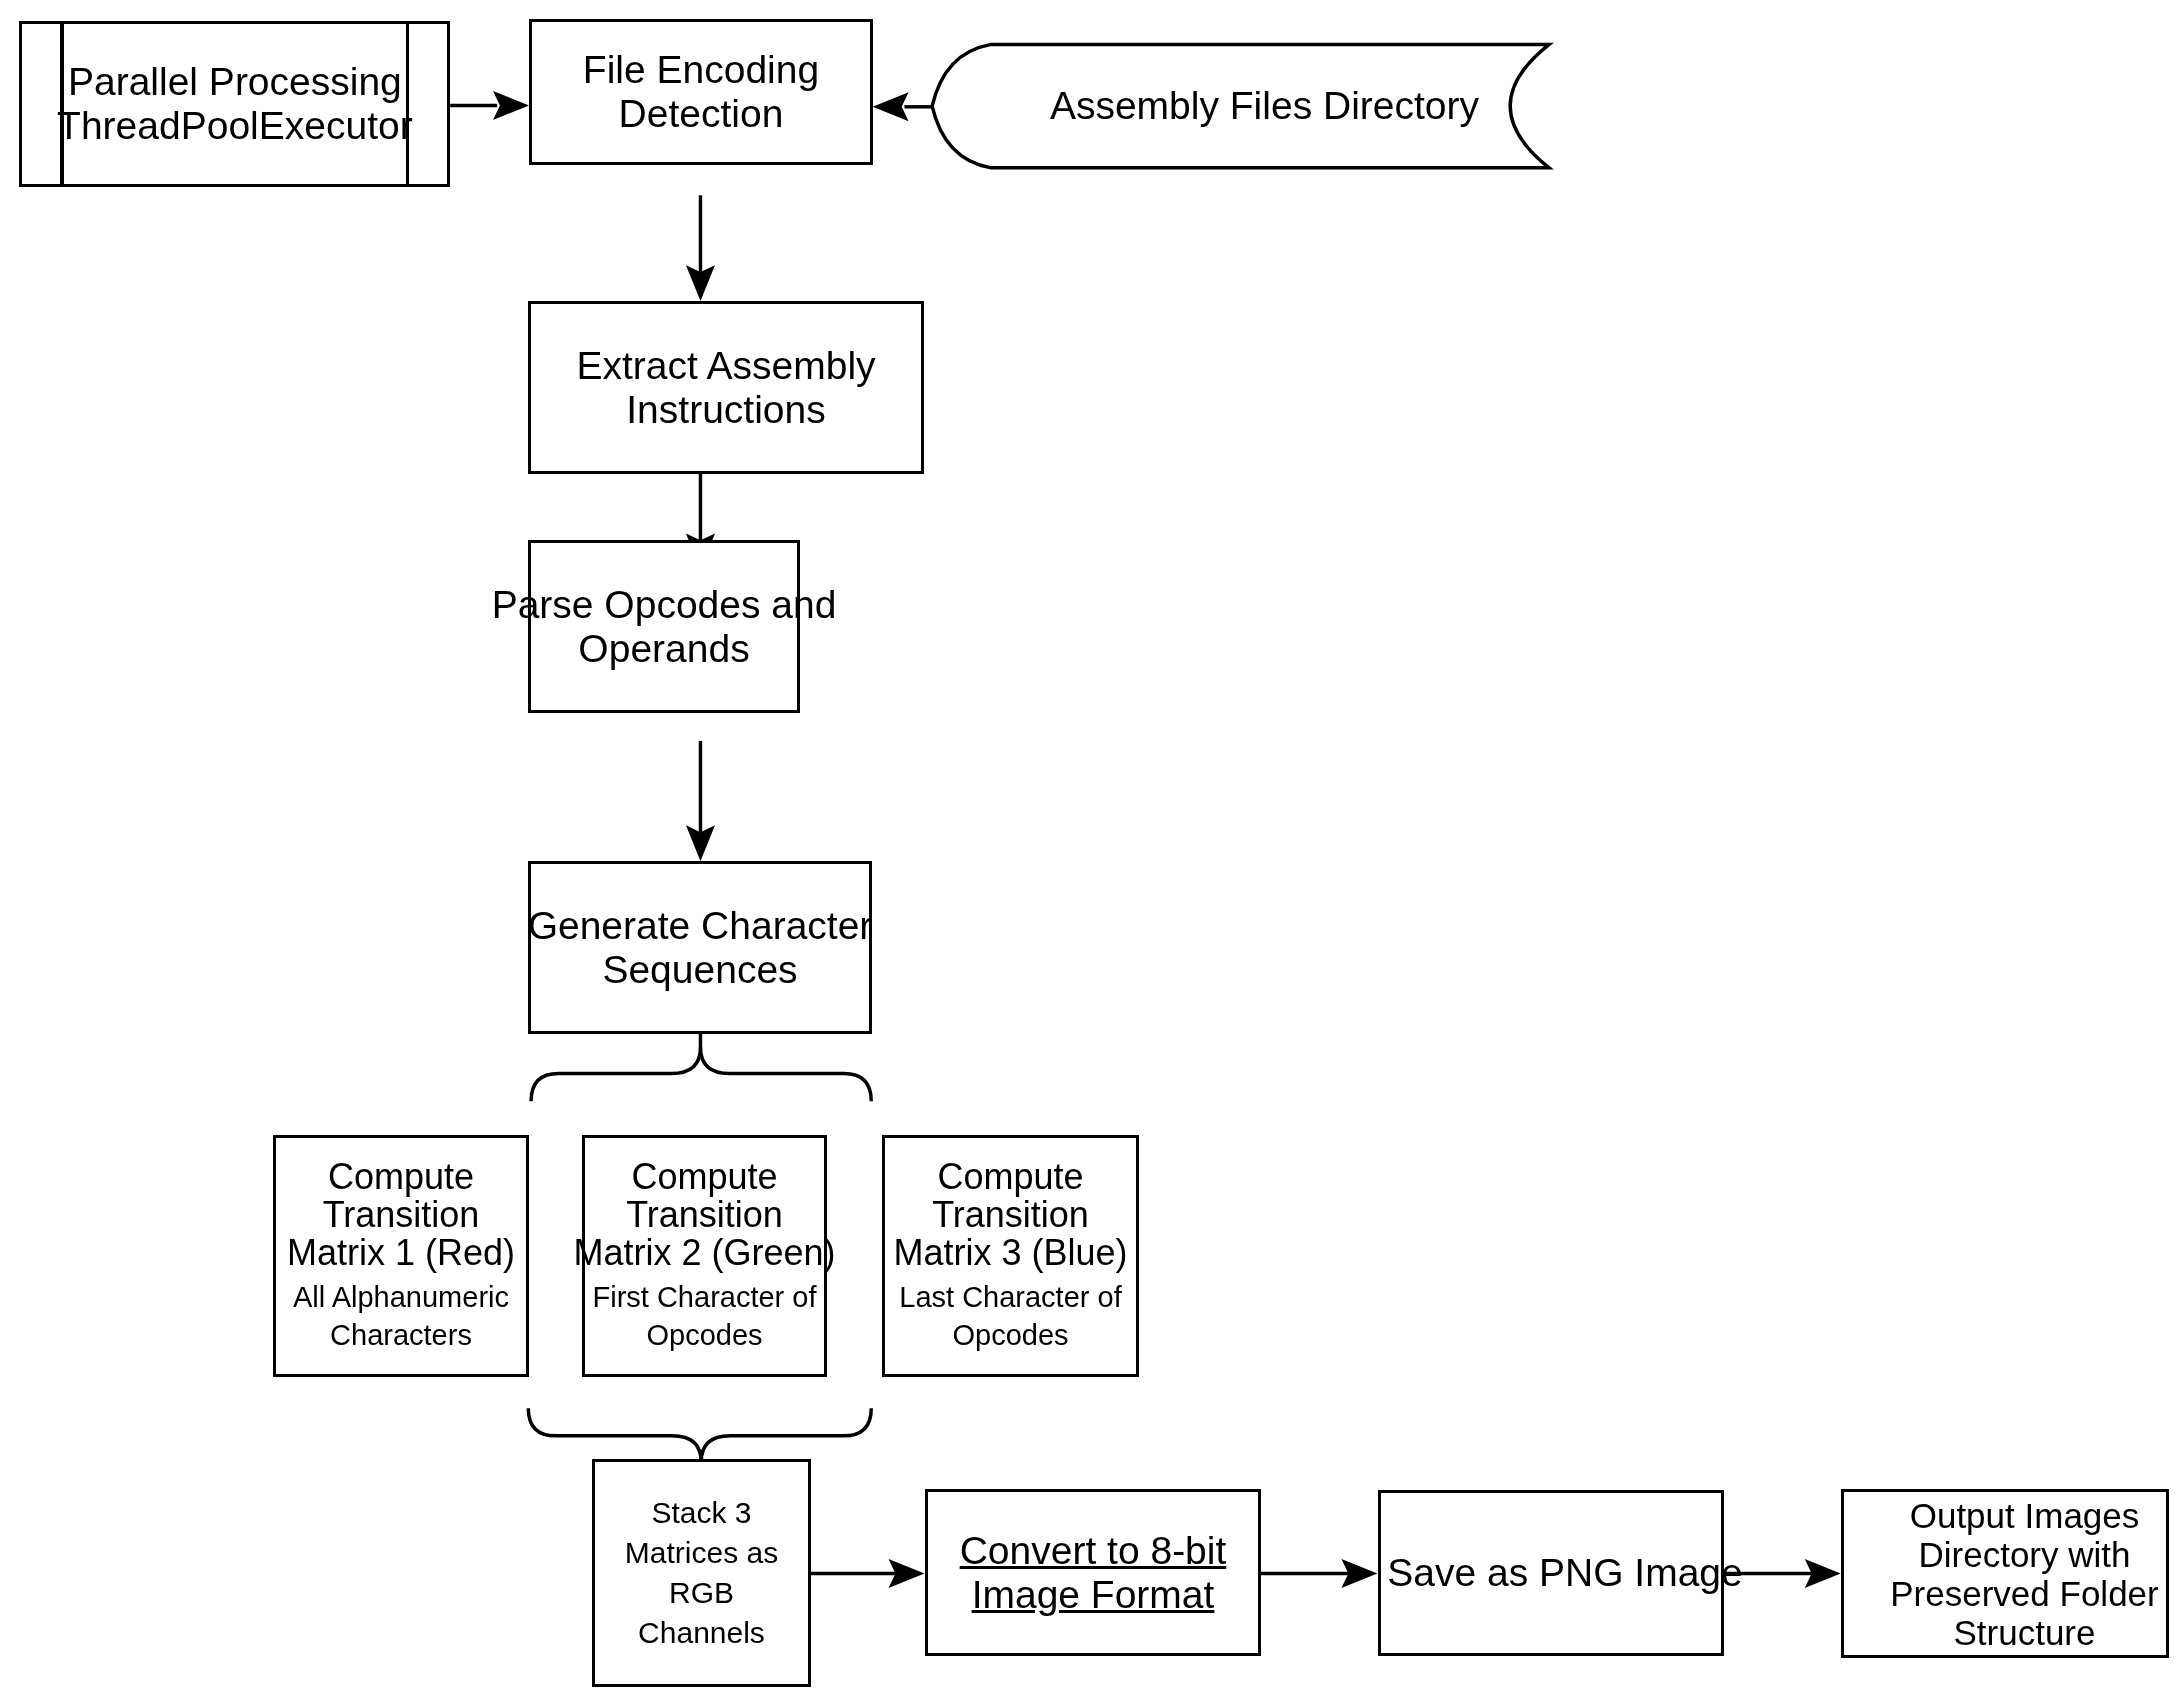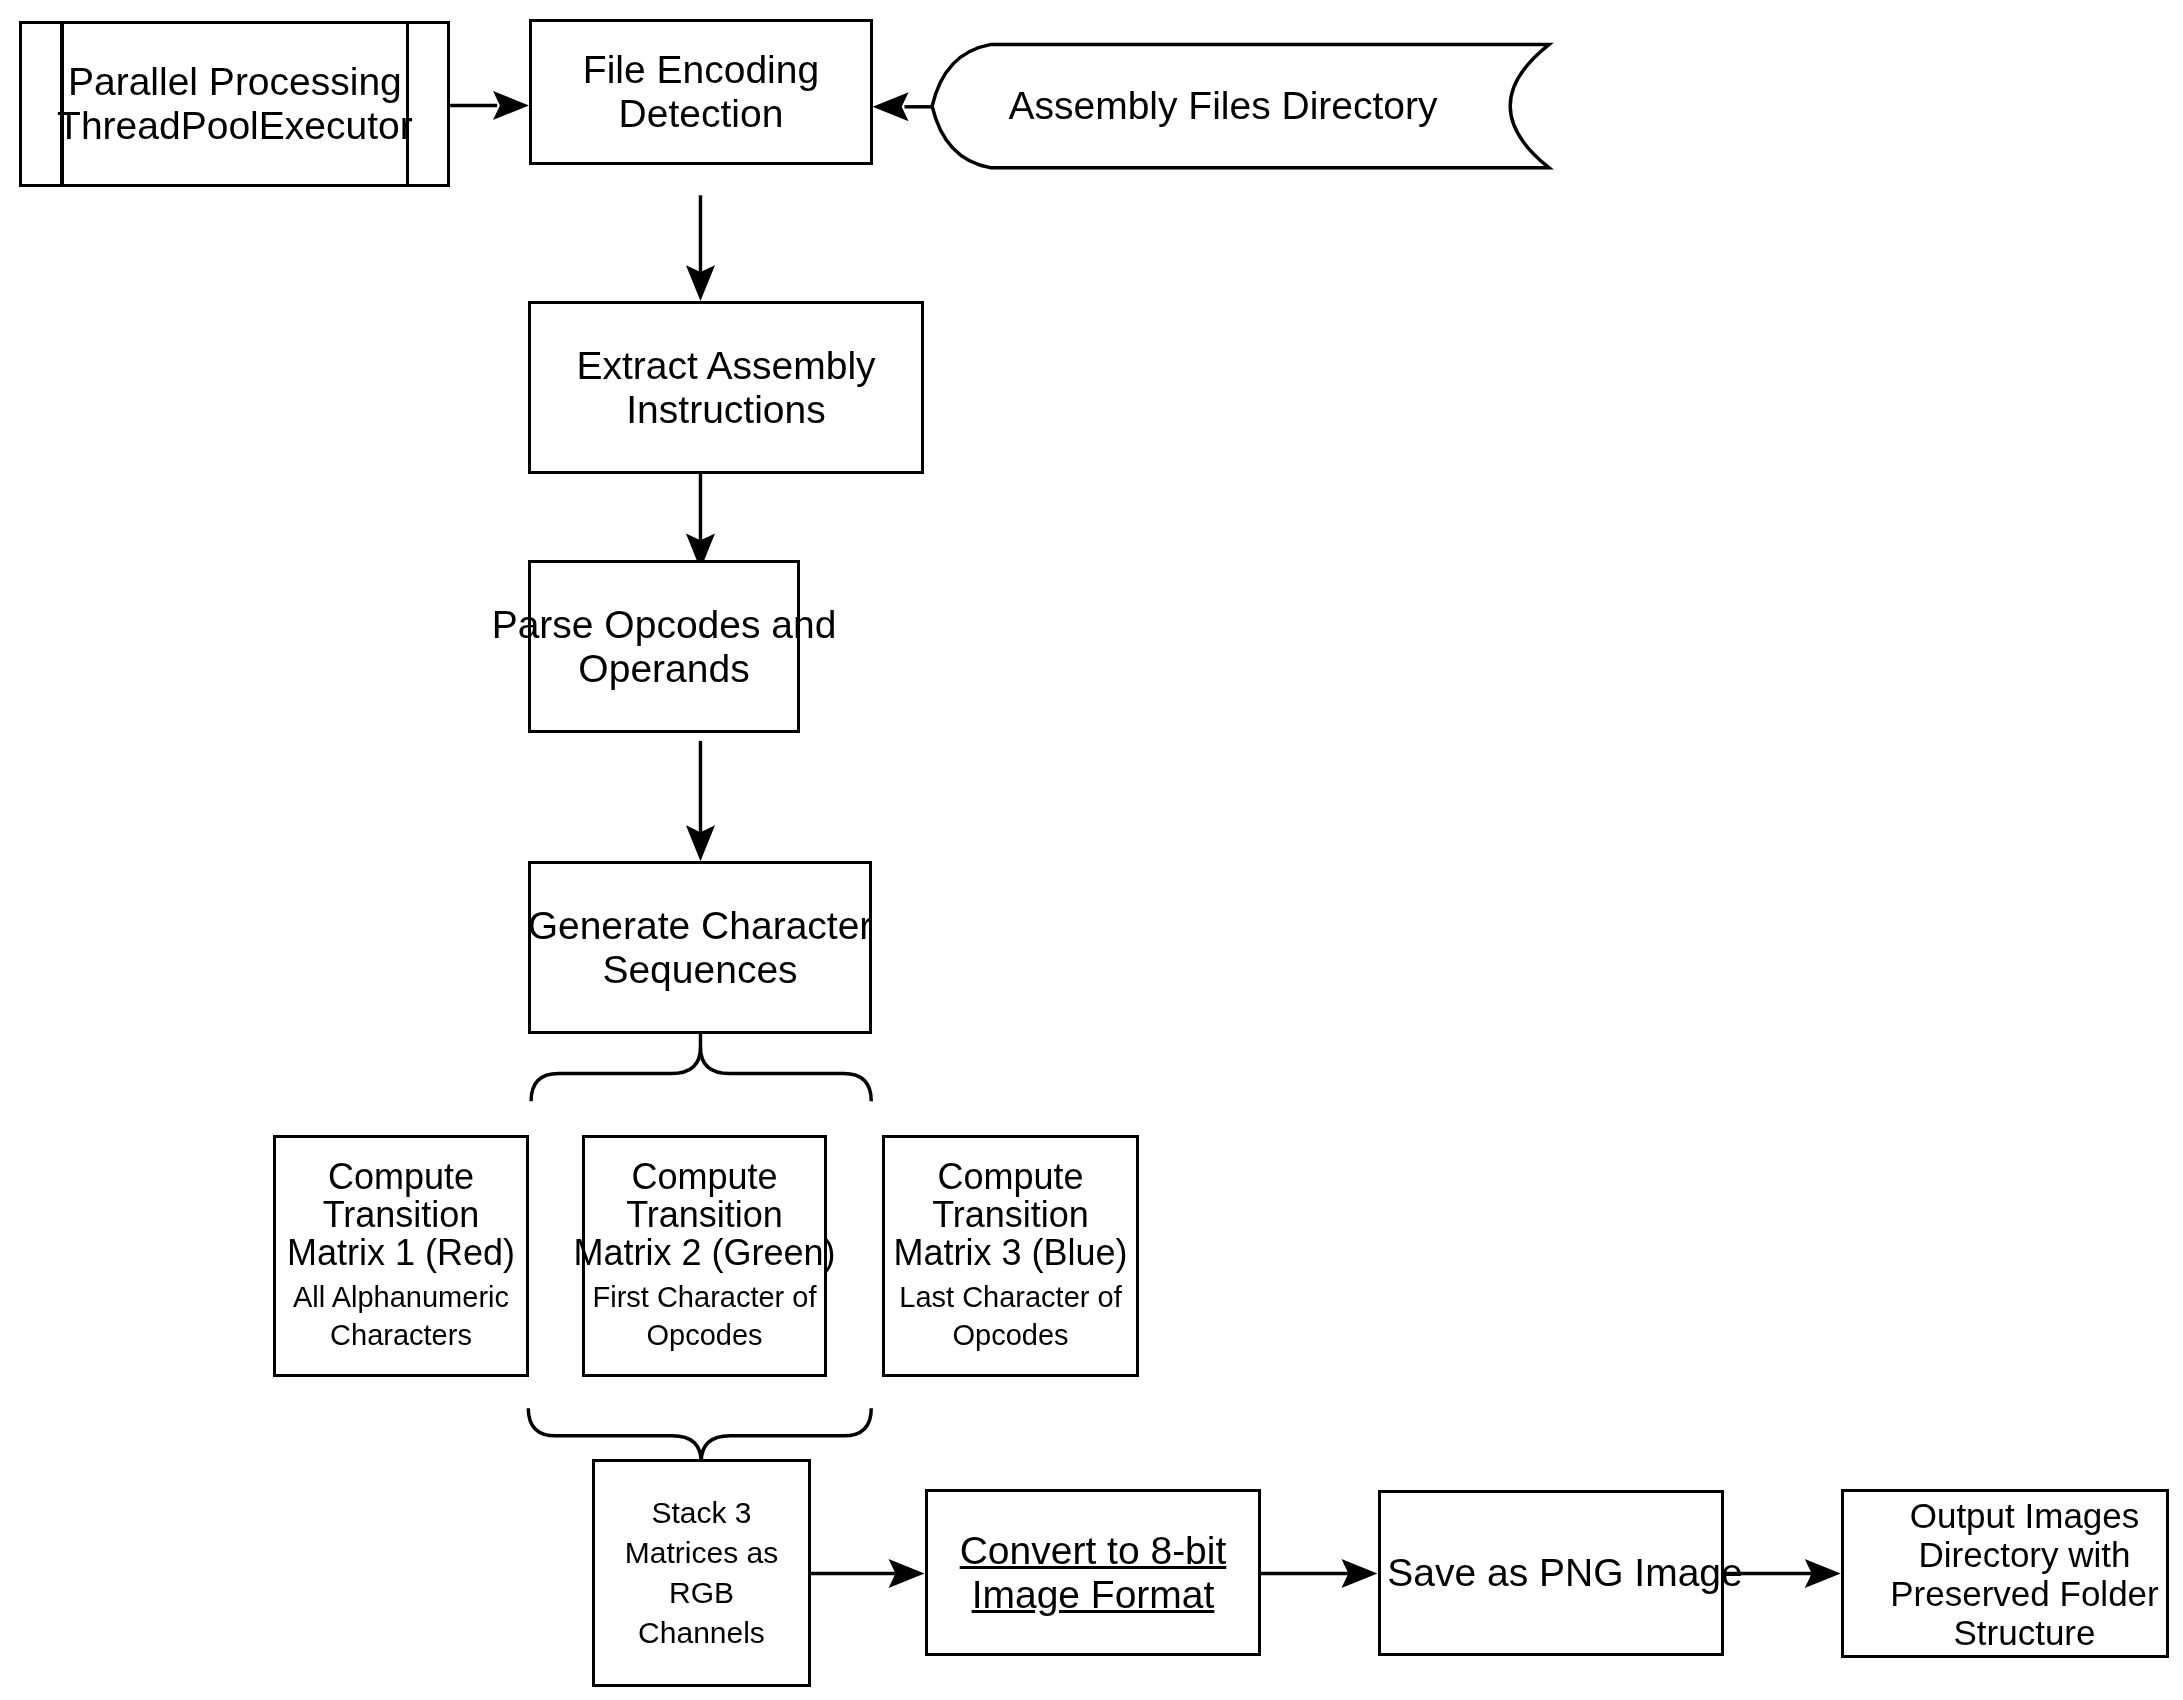--- a/index.html
+++ b/index.html
@@ -28,21 +28,21 @@
   .fs-main  { font-size:39px; line-height:44px; }
   .fs-stack { font-size:30px; line-height:40px; }
   .fs-out   { font-size:35px; line-height:39px;margin-left:39px; }
   .fs-title { font-size:36px; line-height:38px; }
   .fs-sub   { font-size:29px; line-height:38px; margin-top:5.5px; }
   .bar {
     position:absolute; top:0; bottom:0; width:3.5px; background:#000000;
   }
   .shape-label {
     position:absolute;
-    display:flex; align-items:center; justify-content:center;
+    display:flex; align-items:center; justify-content:flex-end;
     text-align:center;
   }
   svg path, svg line { vector-effect:none; }
 </style>
 </head>
 <body>
 
 <div class="canvas">
 
   <svg class="layer" width="2183" height="1701" viewBox="0 0 3157 2459">
@@ -114,21 +114,21 @@
 
   <div class="shape-label" style="left:967px; top:44px; width:512px; height:123px;">
     <div class="lbl fs-main">Assembly Files Directory</div>
   </div>
 
   <div class="node" style="left:528px; top:301px; width:396px; height:173px;">
     <div class="lbl fs-main">Extract Assembly
 Instructions</div>
   </div>
 
-  <div class="node" style="left:528px; top:560px; width:272px; height:173px;">
+  <div class="node" style="left:528px; top:540px; width:272px; height:173px;">
     <div class="lbl fs-main">Parse Opcodes and
 Operands</div>
   </div>
 
   <div class="node" style="left:528px; top:861px; width:344px; height:173px;">
     <div class="lbl fs-main">Generate Character
 Sequences</div>
   </div>
 
   <div class="node" style="left:273px; top:1135px; width:256px; height:242px;">

